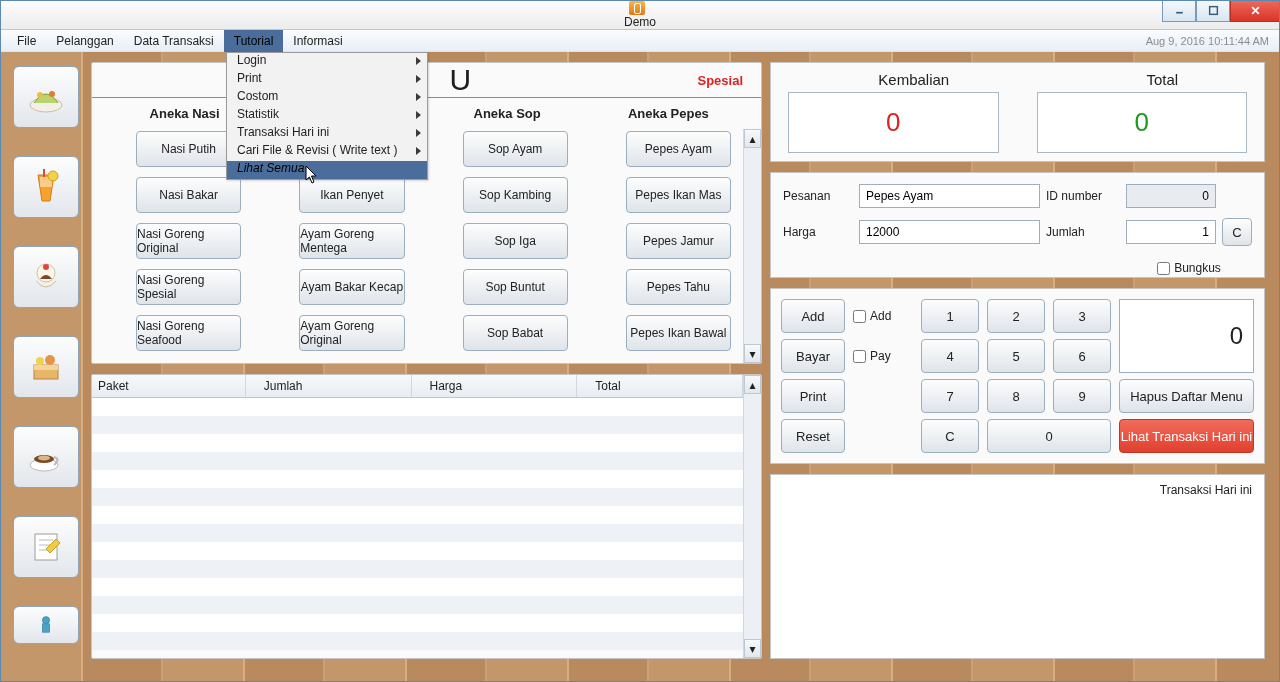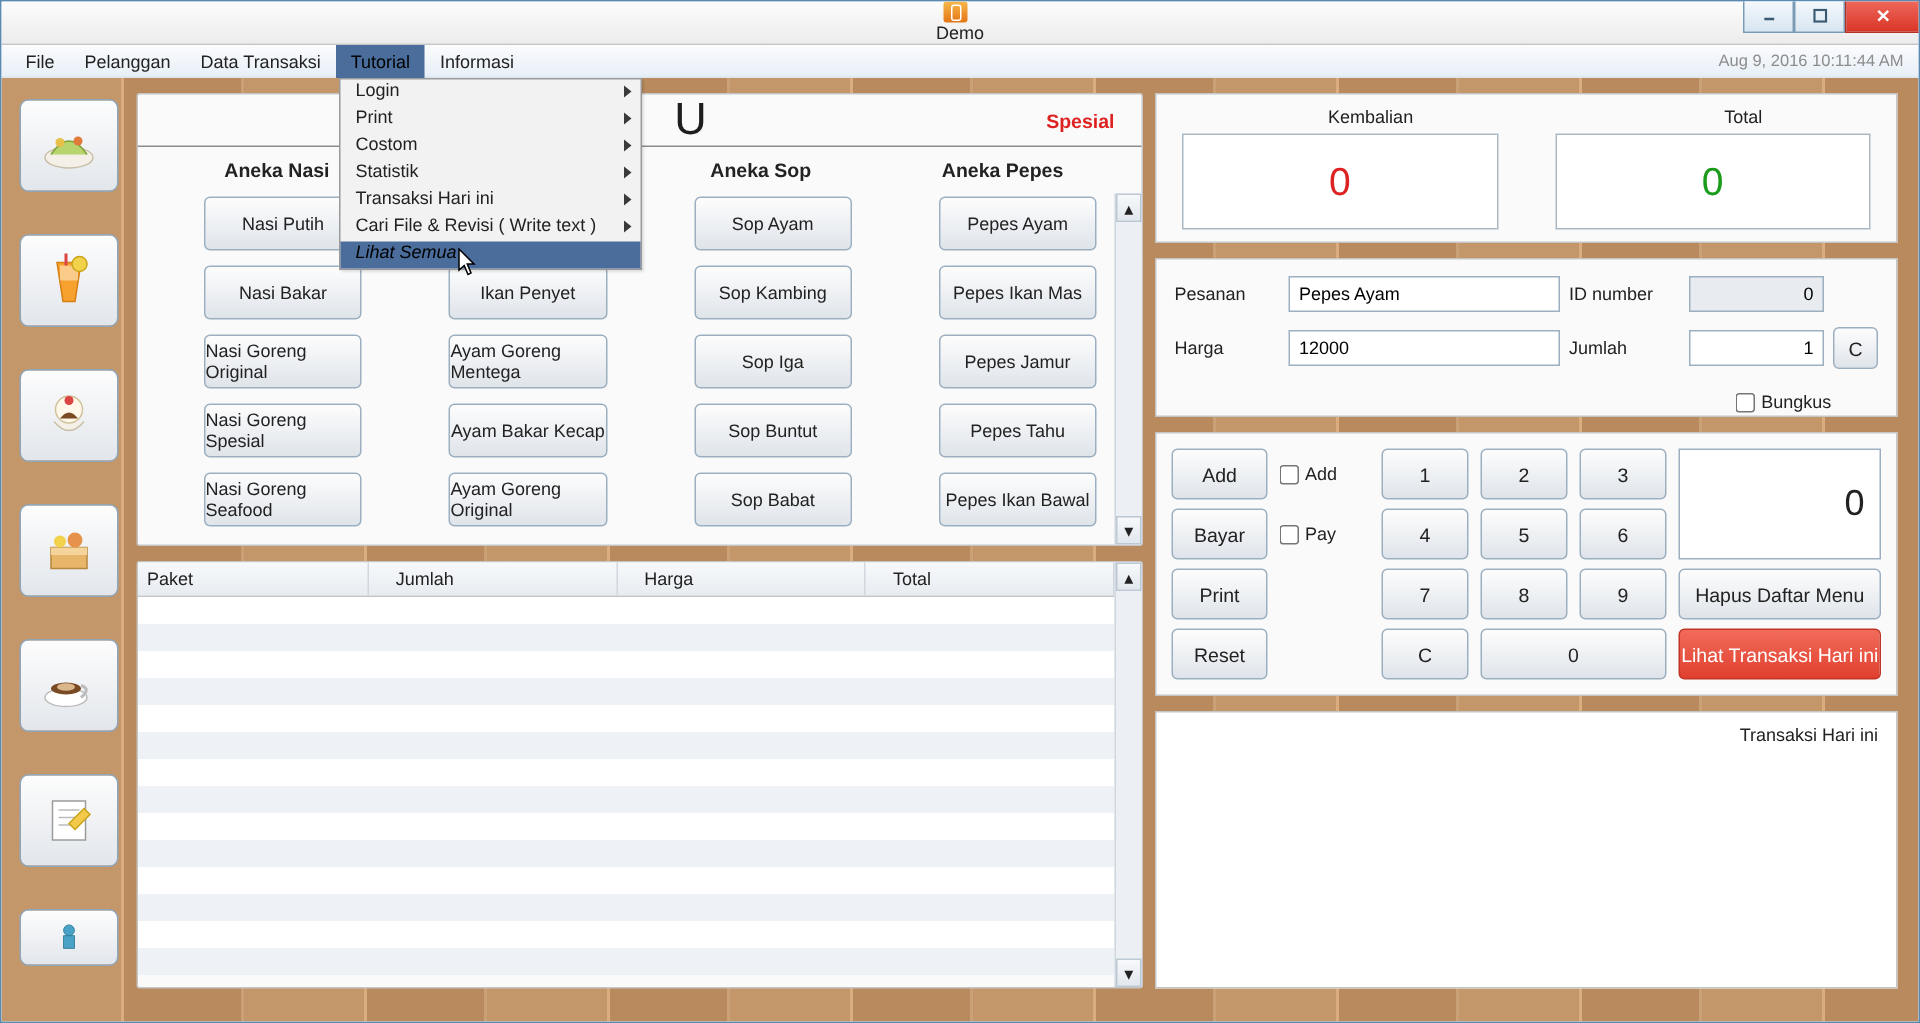--- a/index.html
+++ b/index.html
@@ -52,21 +52,21 @@
   .trow:nth-child(odd){background:#fff;}
   .trow:nth-child(even){background:#eef2f6;}
   
   .vscroll{width:17px;background:#ecf0f4;border-left:1px solid #d0d7de;display:flex;flex-direction:column;}
   .vscroll .arr{height:17px;background:linear-gradient(#f7f9fb,#e1e7ed);border:1px solid #bcc8d3;display:flex;align-items:center;justify-content:center;}
   .vscroll .track{flex:1;}
   
   .right{width:495px;display:flex;flex-direction:column;padding:10px 14px 22px 8px;gap:10px;}
   .totals{display:flex;gap:40px;height:82px;padding:8px 18px;border:1px solid #c5c5c5;background:#fafafa;}
   .totals .tcol{flex:1;display:flex;flex-direction:column;align-items:center;}
-  .tcol .tlabel{font-size:12px;margin-bottom:4px;margin-left:41px;}
+  .tcol .tlabel{font-size:15px;margin-bottom:4px;margin-left:41px;}
   .tcol .tbox{flex:1;width:100%;border:1px solid #aab8c4;background:#fff;display:flex;align-items:center;justify-content:center;font-size:26px;}
   .kembalian{color:#d22;}
   .total{color:#1a9b1a;}
   .form{height:88px;padding:8px 12px;border:1px solid #c5c5c5;background:#fafafa;display:grid;grid-template-columns:70px 1fr 74px 90px 30px;grid-auto-rows:30px;gap:6px 6px;align-items:center;}
   .form label{font-size:12px;}
   .txt{height:22px;border:1px solid #9bafc0;background:#fff;padding:0 6px;font-size:12px;}
   .txt.ro{background:#e8ecf0;text-align:right;}
   .sbtn{height:26px;border-radius:4px;background:linear-gradient(#fdfdfd,#dfe4ea);border:1px solid #9bafc0;font-size:13px;display:flex;align-items:center;justify-content:center;}
   .panel-keys{border:1px solid #c5c5c5;background:#fafafa;padding:10px;display:grid;grid-template-columns:64px 60px 58px 58px 58px 1fr;grid-template-rows:34px 34px 34px 34px;gap:6px 8px;align-items:stretch;}
   .panel-keys .sbtn{height:auto;}

